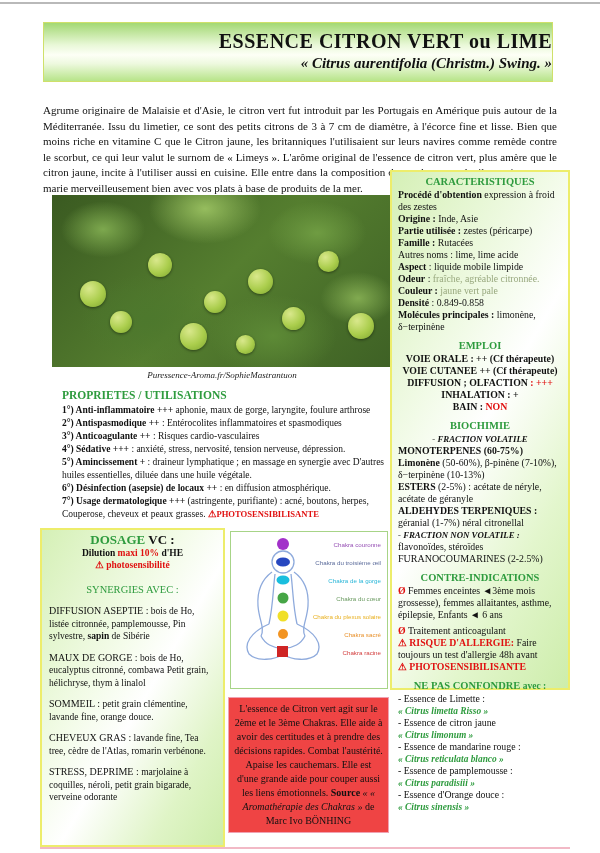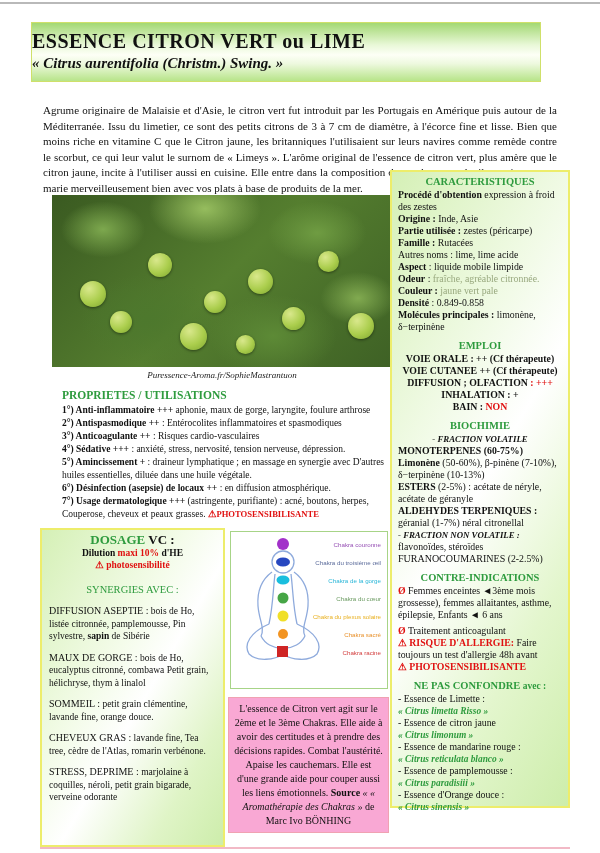--- a/index.html
+++ b/index.html
@@ -1,24 +1,24 @@
 <!DOCTYPE html>
 <html><head>
 <meta charset="utf-8">
 <style>
   html,body{margin:0;padding:0;background:#ffffff;}
   .page{position:relative;width:600px;height:853px;background:#ffffff;
         font-family:"Liberation Serif","DejaVu Serif",serif;color:#111;overflow:hidden;}
   .topline{position:absolute;top:2px;left:0;width:600px;height:2px;background:#b9b9b9;}
 
   
-  .banner{position:absolute;left:31px;top:22px;width:508px;height:58px;
+  .banner{position:absolute;left:43px;top:22px;width:508px;height:58px;
     border:1px solid #cfe06a;
     background:linear-gradient(180deg,#a3d873 0%,#e9f8d8 38%,#fdfff6 55%,#eef9df 70%,#b7e489 100%);
-    text-align:left;}
+    text-align:right;}
   .banner .t1{font-size:20px;font-weight:bold;letter-spacing:.5px;margin-top:7px;}
   .banner .t2{font-size:15px;font-style:italic;font-weight:bold;margin-top:2px;}
 
   
   .intro{position:absolute;left:43px;top:92px;width:514px;font-size:11px;line-height:15.5px;
     text-align:justify;}
 
   
   .leftcol{position:absolute;left:52px;top:195px;width:345px;}
   .photo{position:relative;width:340px;height:172px;overflow:hidden;
@@ -34,21 +34,21 @@
     background:radial-gradient(circle at 35% 30%,#d9e88c 0%,#aacd4c 55%,#7fa631 100%);
     box-shadow:0 1px 3px rgba(0,0,0,.45);}
   .caption{width:340px;text-align:center;font-size:9px;font-style:italic;margin-top:3px;color:#222;}
 
   .props{margin-left:10px;margin-top:9px;width:336px;}
   .props h3{margin:0 0 3px 0;font-size:11.5px;color:#2e9b3e;}
   .pitem{font-size:9.5px;line-height:13px;}
   .pitem b{font-weight:bold;}
 
   
-  .rightbox{position:absolute;left:390px;top:170px;width:180px;height:638px;
+  .rightbox{position:absolute;left:390px;top:170px;width:180px;height:520px;
     border:2px solid #eded6b;box-sizing:border-box;padding:3px 6px;
     background:linear-gradient(120deg,#d5f0b6 0%,#f2fbe8 35%,#ffffff 50%,#e3f6cd 75%,#cdedab 100%);
     font-size:9.8px;line-height:12px;}
   .gh{color:#2e9b3e;font-weight:bold;text-align:center;font-size:10.5px;line-height:14px;}
   .cfield b{font-weight:bold;}
   .gval{color:#98a87e;}
   .centerln{text-align:center;font-weight:bold;}
   .red{color:#e01010;}
   .mt6{margin-top:6px;} .mt4{margin-top:4px;}
   .bi{font-weight:bold;font-style:italic;}
@@ -68,21 +68,21 @@
   .syn-h{color:#2e9b3e;font-weight:normal;text-align:center;font-size:10.5px;margin-top:12px;}
   .synentry{margin-top:9px;}
 
   
   .chakrabox{position:absolute;left:230px;top:531px;width:158px;height:158px;
     background:#ffffff;border:1px solid #a7d487;box-sizing:border-box;}
   .chlbl{font-size:6.2px;font-family:"Liberation Sans","DejaVu Sans",sans-serif;}
 
   .chaktext{position:absolute;left:228px;top:697px;width:161px;
     border:1px solid #f0a2b2;box-sizing:border-box;padding:4px 5px;
-    font-size:10px;line-height:14px;text-align:center;background:#f9a8d4;}
+    font-size:10px;line-height:14px;text-align:center;background:#ef4444;}
   .chaktext i{font-style:italic;} .chaktext b{font-weight:bold;}
 
   .pinkline{position:absolute;left:40px;top:847px;width:530px;height:2px;background:#f2b9c6;}
 </style>
 </head>
 <body>
 
 <div class="page">
   <div class="topline"></div>
 

